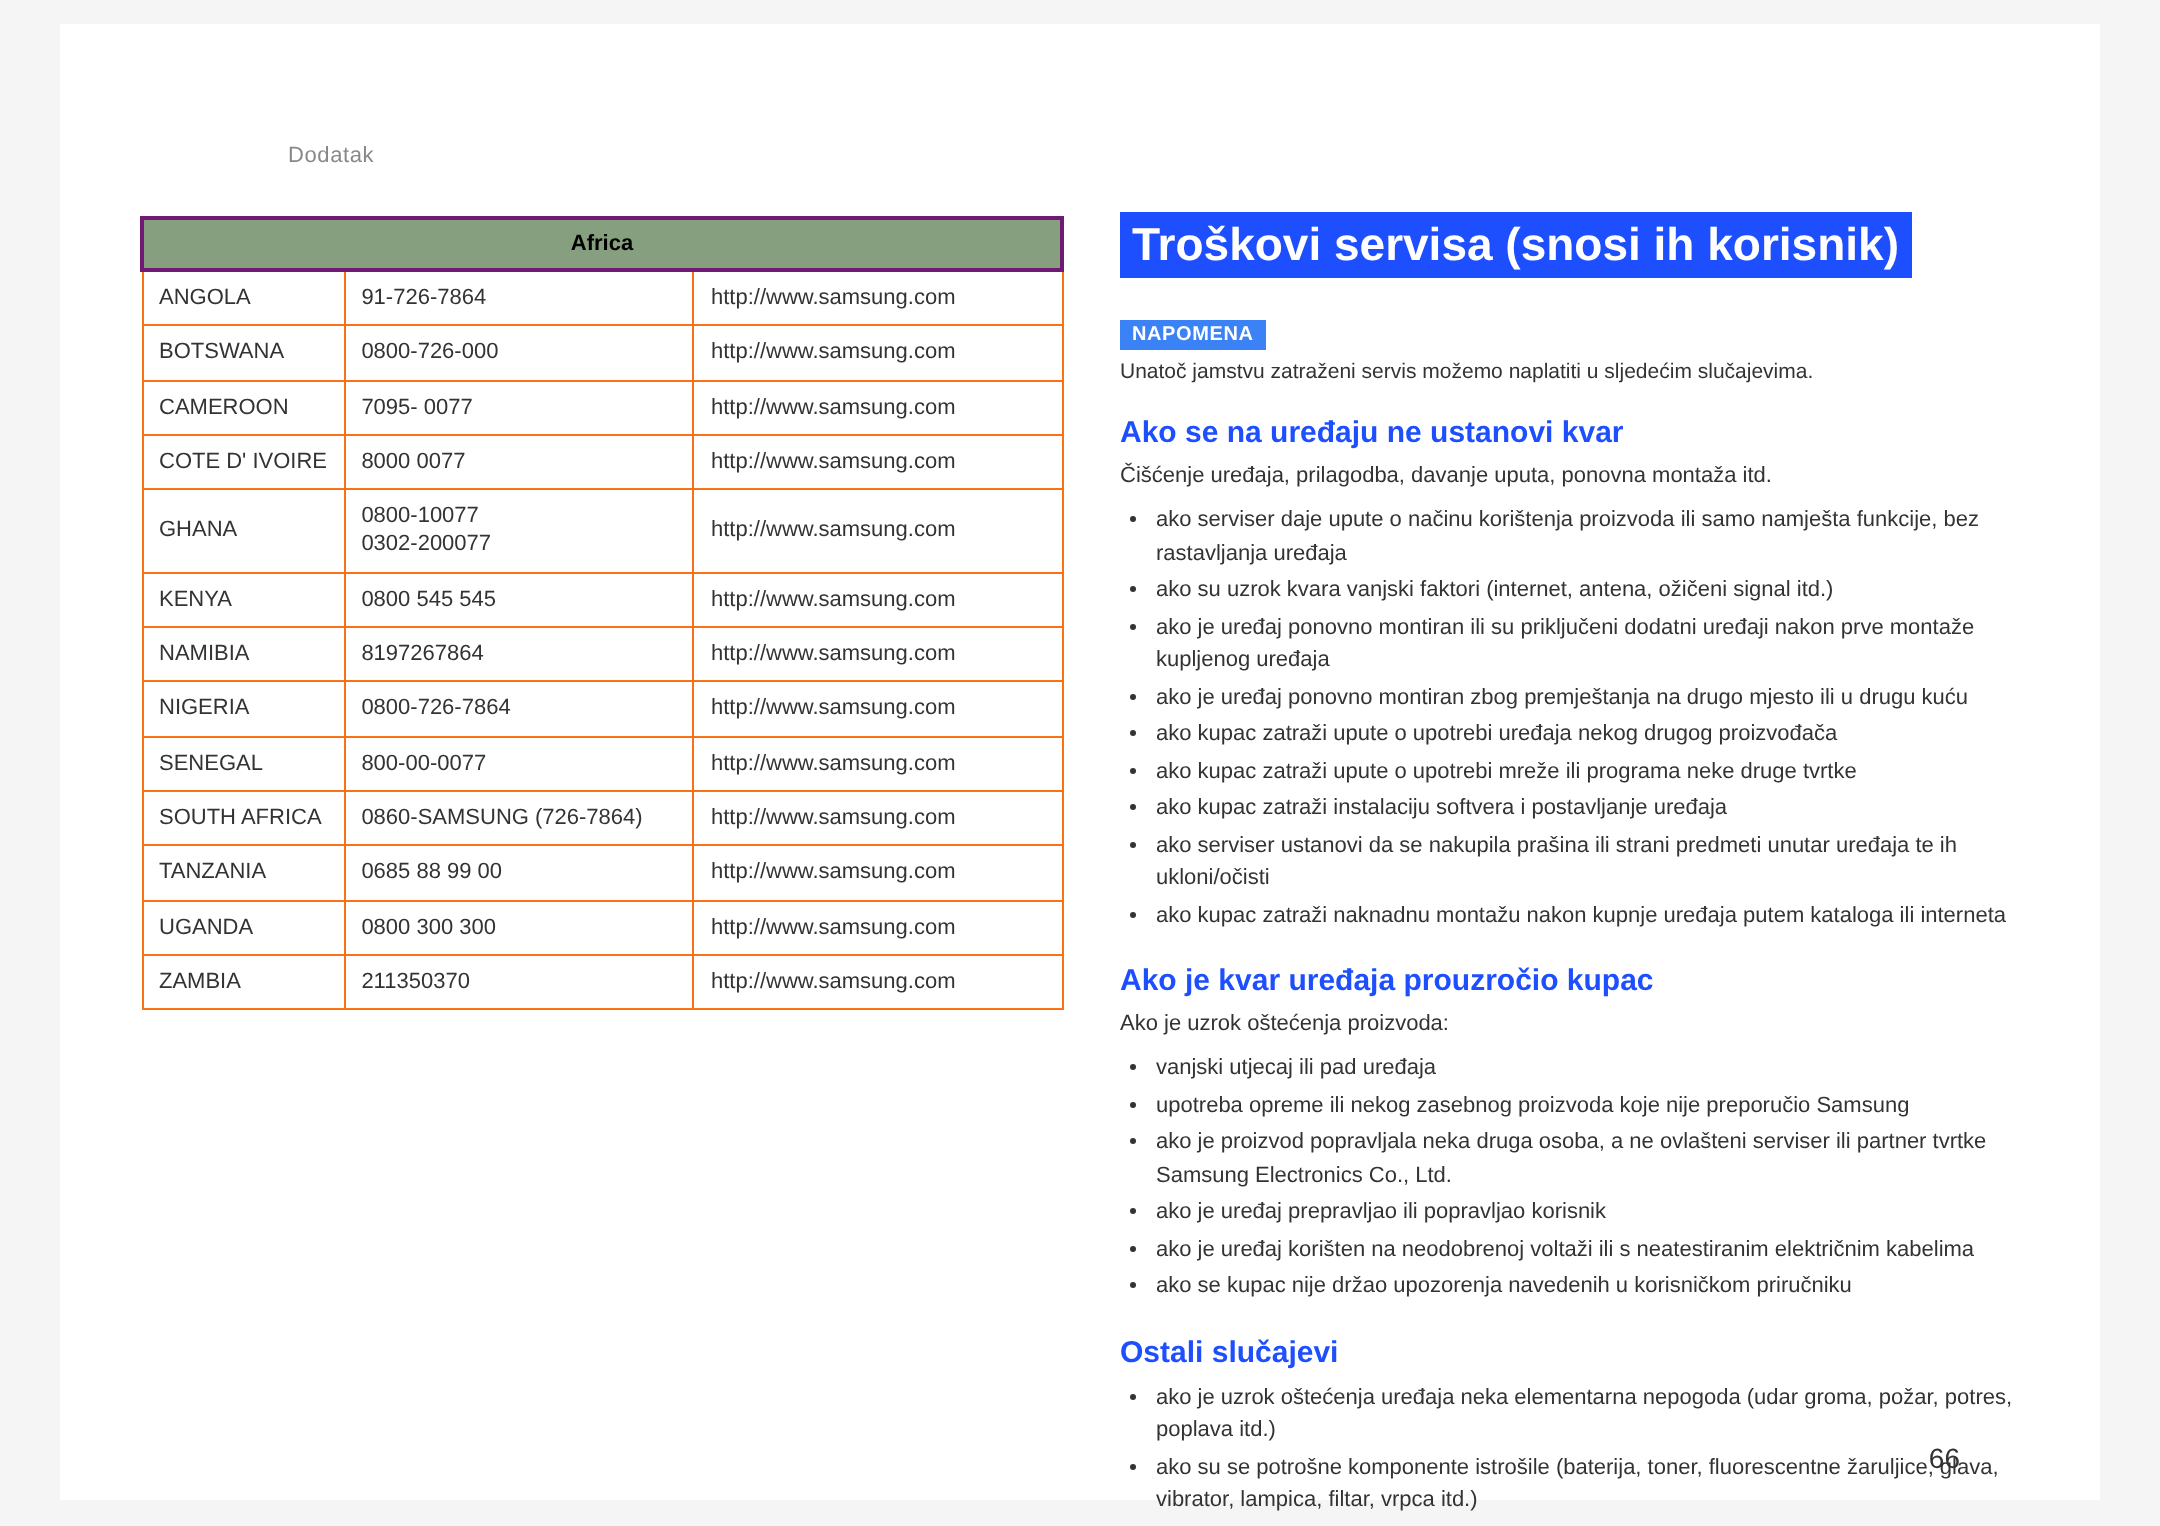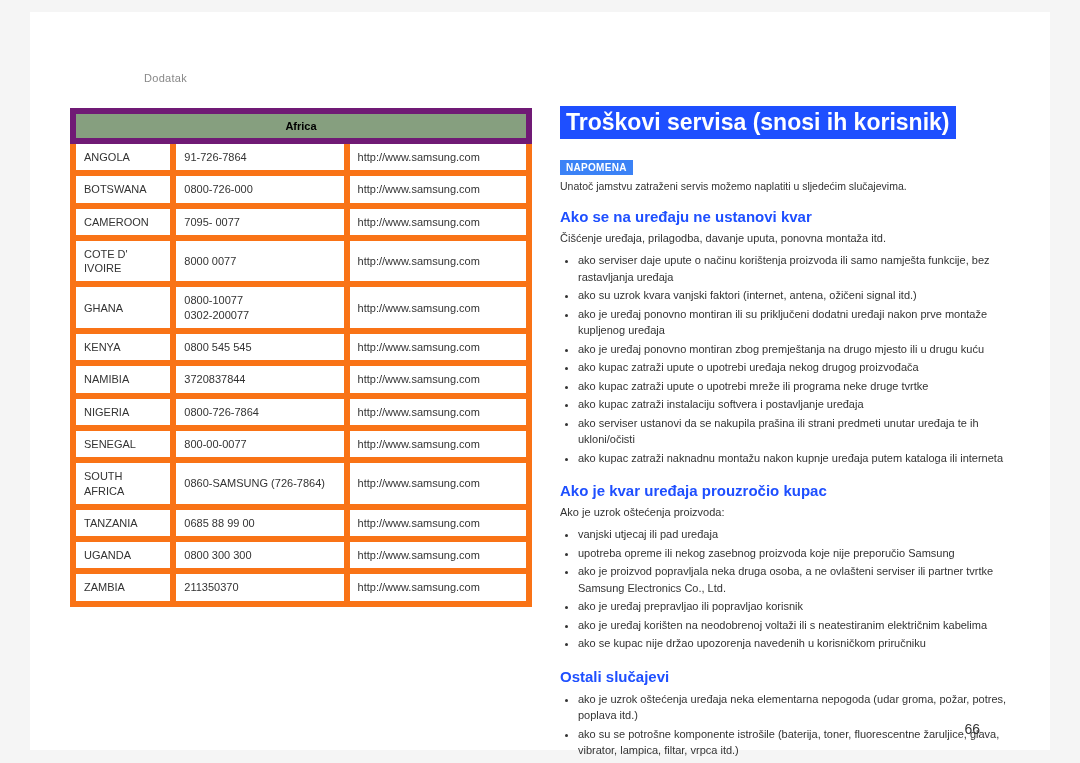--- a/index.html
+++ b/index.html
@@ -36,25 +36,25 @@
     width: 100%;
     border-collapse: collapse;
     font-size: 11px;
   }
   th.region-header {
     background: #869f7f;
     color: #000;
     font-weight: bold;
     text-align: center;
     padding: 6px 0;
-    border: 6px solid #701a75;
+    border: 2px solid #701a75;
     font-size: 11px;
   }
   td {
-    border: 6px solid #f97316;
+    border: 1px solid #f97316;
     padding: 6px 8px;
     vertical-align: middle;
     line-height: 1.3;
   }
   .c1 { width: 22%; }
   .c2 { width: 38%; }
   .c3 { width: 40%; }
   .main-title {
     background: #1e4fff;
     color: #fff;
@@ -149,21 +149,21 @@
               <td class="c2">0800-10077<br>0302-200077</td>
               <td class="c3">http://www.samsung.com</td>
             </tr>
             <tr>
               <td class="c1">KENYA</td>
               <td class="c2">0800 545 545</td>
               <td class="c3">http://www.samsung.com</td>
             </tr>
             <tr>
               <td class="c1">NAMIBIA</td>
-              <td class="c2">3720837844</td>
+              <td class="c2">8197267864</td>
               <td class="c3">http://www.samsung.com</td>
             </tr>
             <tr>
               <td class="c1">NIGERIA</td>
               <td class="c2">0800-726-7864</td>
               <td class="c3">http://www.samsung.com</td>
             </tr>
             <tr>
               <td class="c1">SENEGAL</td>
               <td class="c2">800-00-0077</td>

